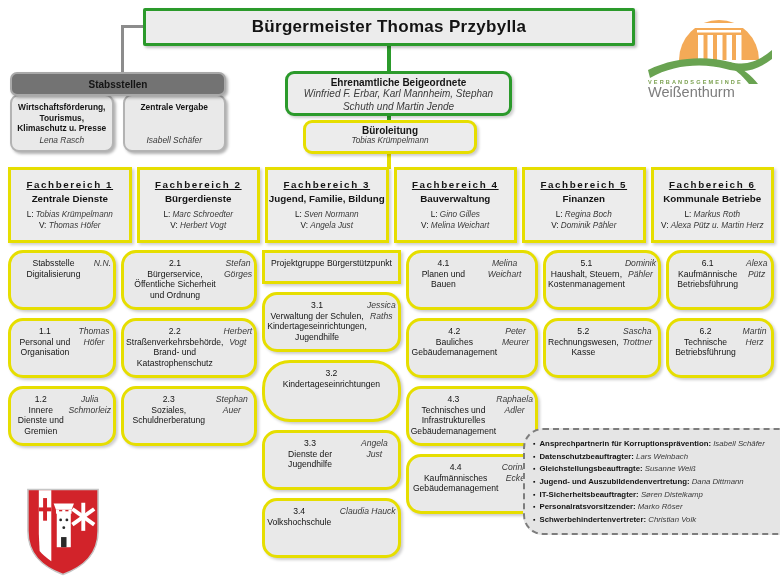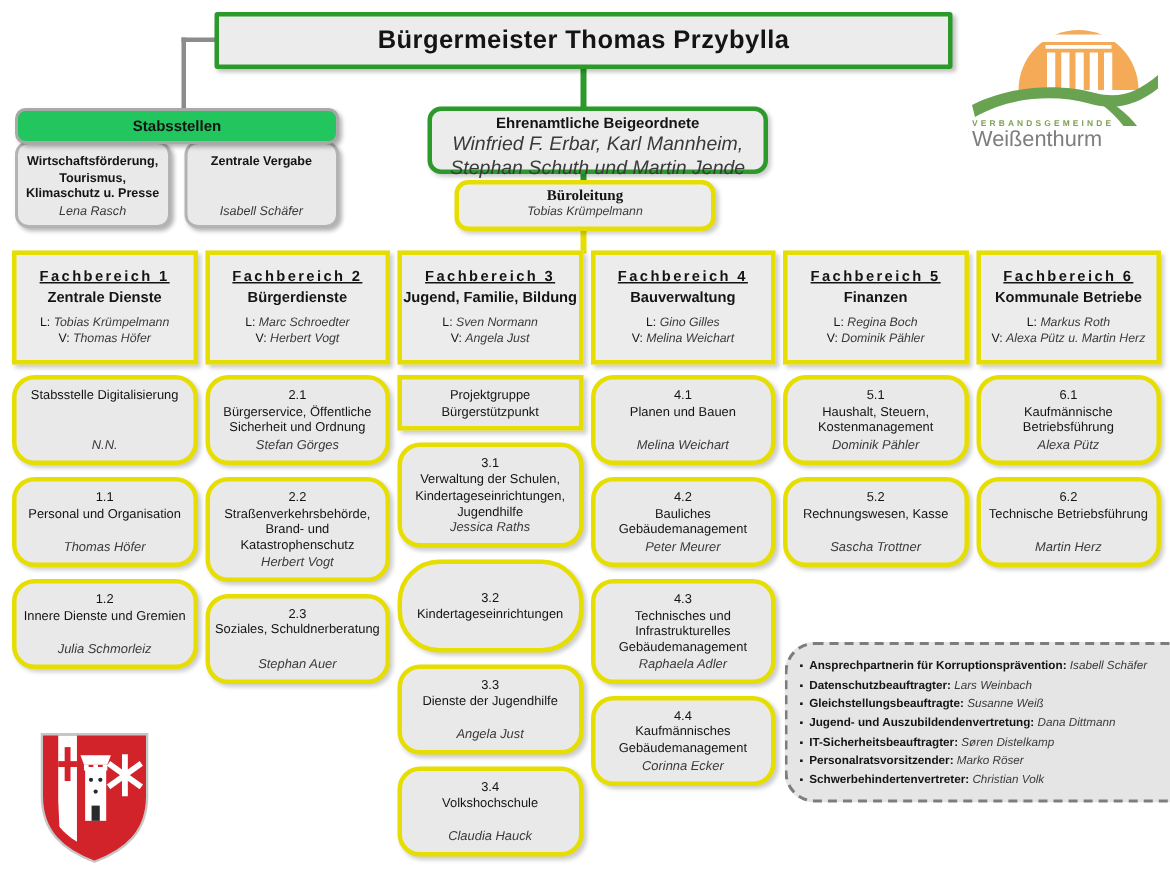--- a/index.html
+++ b/index.html
@@ -24,60 +24,60 @@
     border:3px solid var(--green);border-radius:2px;background:var(--fill);
     display:flex;align-items:center;justify-content:center;
     font-weight:bold;font-size:17px;letter-spacing:.3px;
     box-shadow:2px 2px 3px rgba(0,0,0,.25);z-index:3;}
 
   
   .logo{position:absolute;left:646px;top:6px;width:128px;height:94px;z-index:2;}
 
   
   .stabs-group{position:absolute;left:10px;top:72px;width:216px;z-index:2;}
-  .stabs-header{border:2px solid var(--grayborder);border-radius:7px;background:#22c55e;
+  .stabs-header{border:2px solid var(--grayborder);border-radius:7px;background:#737373;
     font-weight:bold;font-size:10px;text-align:center;padding:5px 0 4px;
     box-shadow:2px 2px 3px rgba(0,0,0,.3);position:relative;z-index:2;}
   .stabs-row{display:flex;gap:9px;margin-top:-2px;}
   .stabs-box{flex:1;border:2px solid #b3b3b3;border-radius:9px;background:#e9e9e9;
     min-height:58px;padding:6px 3px 5px;display:flex;flex-direction:column;
     justify-content:space-between;text-align:center;font-size:8.4px;line-height:1.25;
     box-shadow:2px 2px 3px rgba(0,0,0,.3);}
   .stabs-box .t{font-weight:bold;}
 
   .name{font-style:italic;color:#3a3a3a;}
 
   
   .ehren-box{position:absolute;left:285px;top:71px;width:227px;height:45px;
     border:3px solid var(--green);border-radius:9px;background:var(--fill);
     text-align:center;padding-top:3px;z-index:2;box-shadow:2px 2px 3px rgba(0,0,0,.2);}
   .ehren-box .t{font-weight:bold;font-size:10px;}
-  .ehren-box .name{font-size:13px;line-height:1.25;padding:0 6px;}
+  .ehren-box .name{font-size:10px;line-height:1.25;padding:0 6px;}
   .buero-box{position:absolute;left:303px;top:120px;width:174px;height:34px;
     border:3px solid var(--yellow);border-radius:9px;background:var(--fill);
     text-align:center;padding-top:2px;z-index:2;box-shadow:2px 2px 3px rgba(0,0,0,.2);}
-  .buero-box .t{font-weight:bold;font-size:10px;font-family:Liberation Serif, serif;}
+  .buero-box .t{font-weight:bold;font-size:10px;}
   .buero-box .name{font-size:8.2px;}
 
   
   .fb-row{position:absolute;left:8px;top:167px;width:766px;display:grid;
     grid-template-columns:repeat(6,1fr);gap:5px;z-index:2;}
   .fb-header{border:3px solid var(--yellow);background:var(--fill);height:76px;
     text-align:center;padding-top:9px;box-shadow:2px 2px 3px rgba(0,0,0,.2);}
   .fb-id{font-weight:bold;font-size:9.8px;text-decoration:underline;letter-spacing:1.6px;}
   .fb-title{font-weight:bold;font-size:9.8px;margin-top:3px;}
   .fb-lv{margin-top:6px;font-size:8.2px;line-height:1.3;padding:0 2px;}
 
   
   .cols-row{position:absolute;left:8px;top:250px;width:766px;display:grid;
     grid-template-columns:repeat(6,1fr);gap:5px;align-items:start;z-index:2;}
   .col-stack{display:flex;flex-direction:column;gap:8px;}
   .node{border:3px solid var(--yellow);border-radius:15px;background:#e9e9e9;
     min-height:60px;padding:5px 2px 5px;text-align:center;font-size:8.6px;line-height:1.25;
-    display:flex;flex-direction:column;justify-content:space-between;
+    display:flex;flex-direction:row;justify-content:space-between;
     box-shadow:2px 2px 3px rgba(0,0,0,.2);}
   .node.noname{justify-content:center;min-height:62px;border-radius:28px;}
   .node.square{border-radius:0;min-height:34px;justify-content:center;}
 
   
   .officers-box{position:absolute;left:523px;top:428px;width:300px;
     border:2px dashed #7d7d7d;border-radius:20px;background:#e5e5e5;
     padding:8px 6px 7px 8px;z-index:2;}
   .off-item{display:flex;gap:4px;font-size:7.8px;line-height:1.62;align-items:baseline;}
   .off-item .bullet{font-size:7px;}

